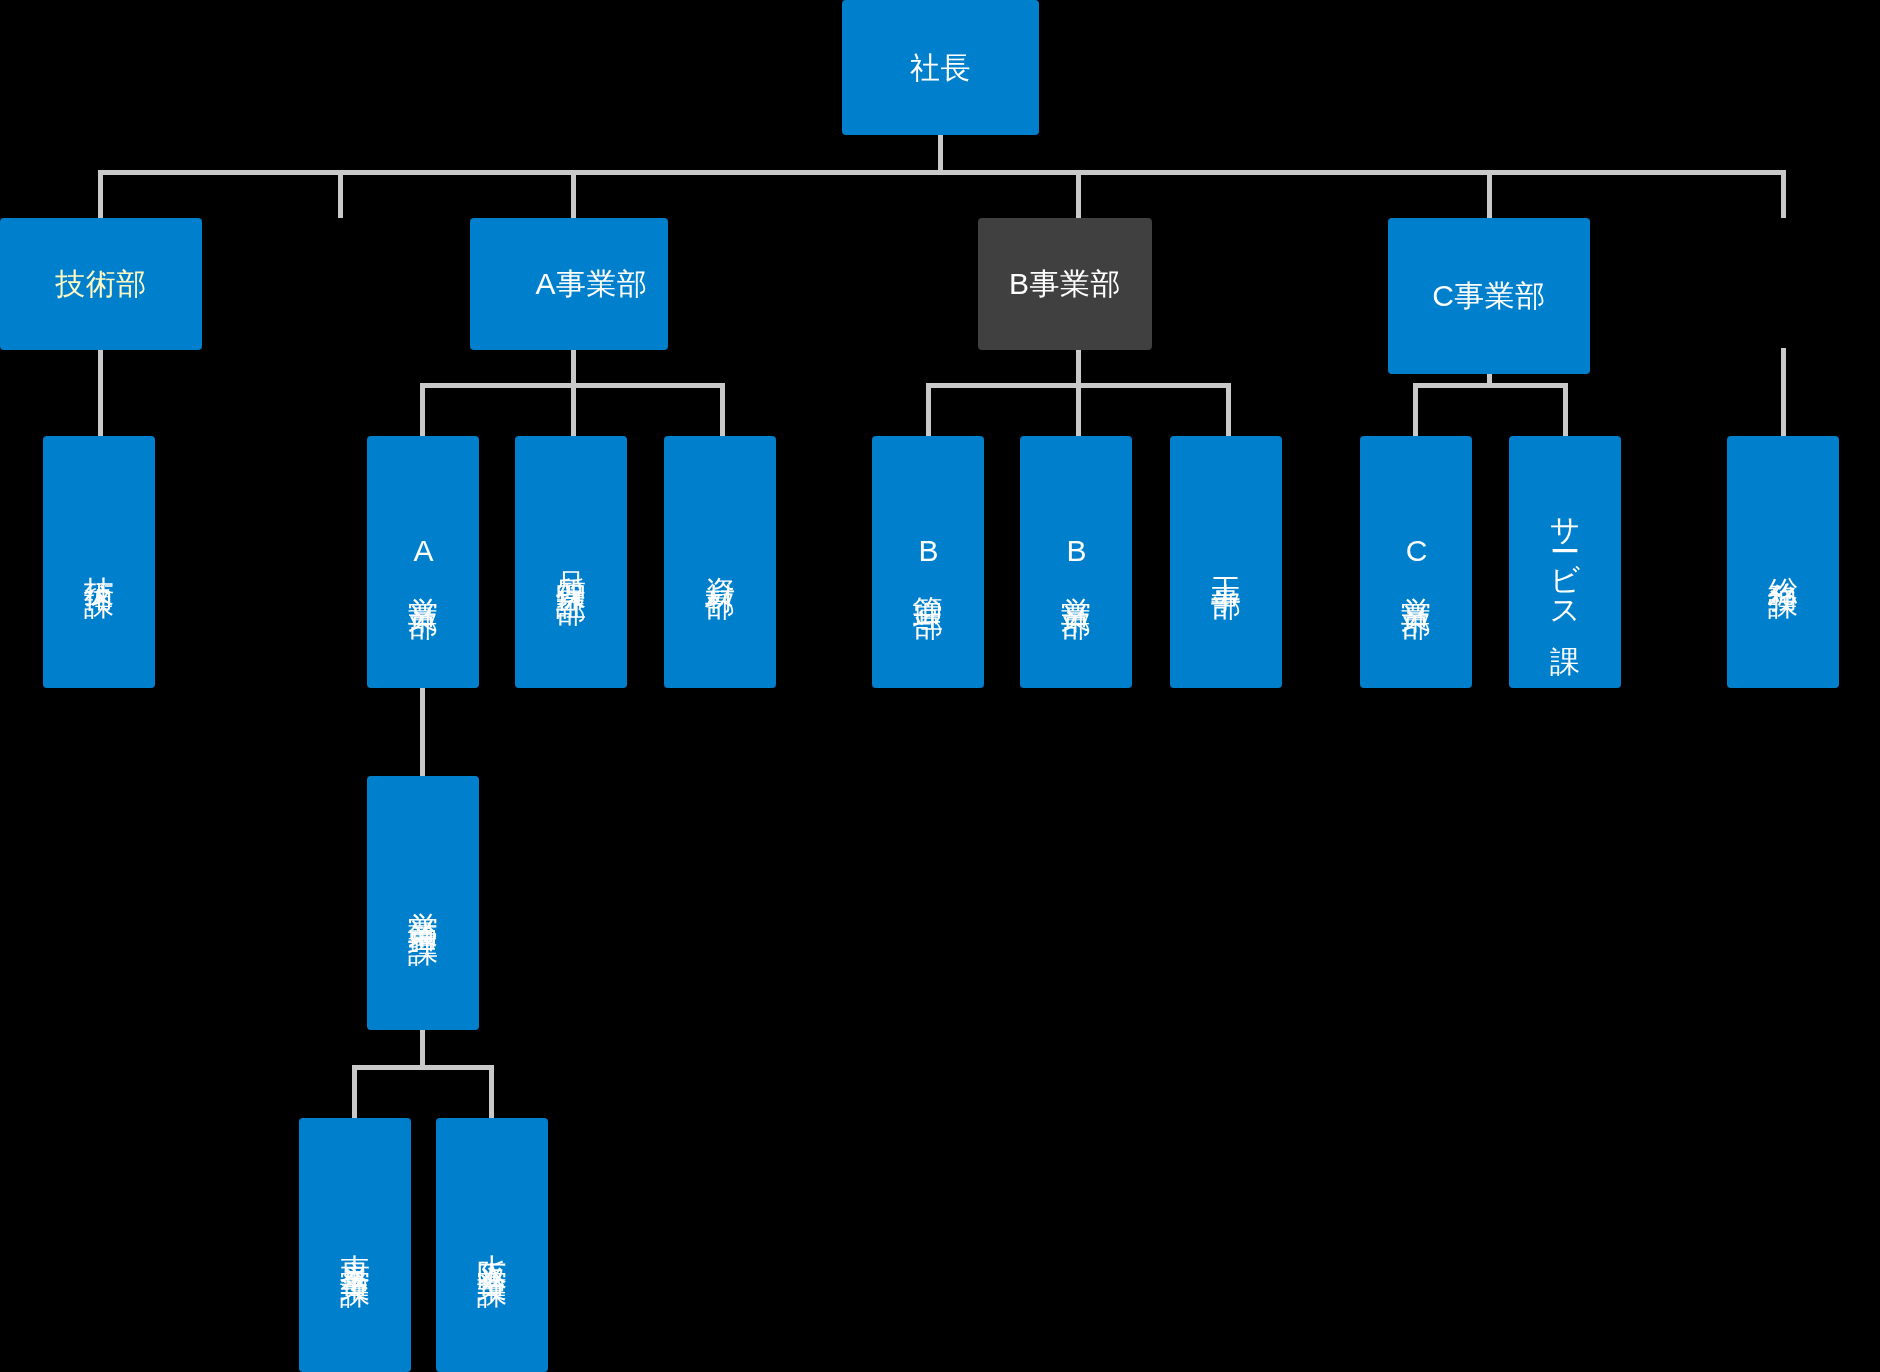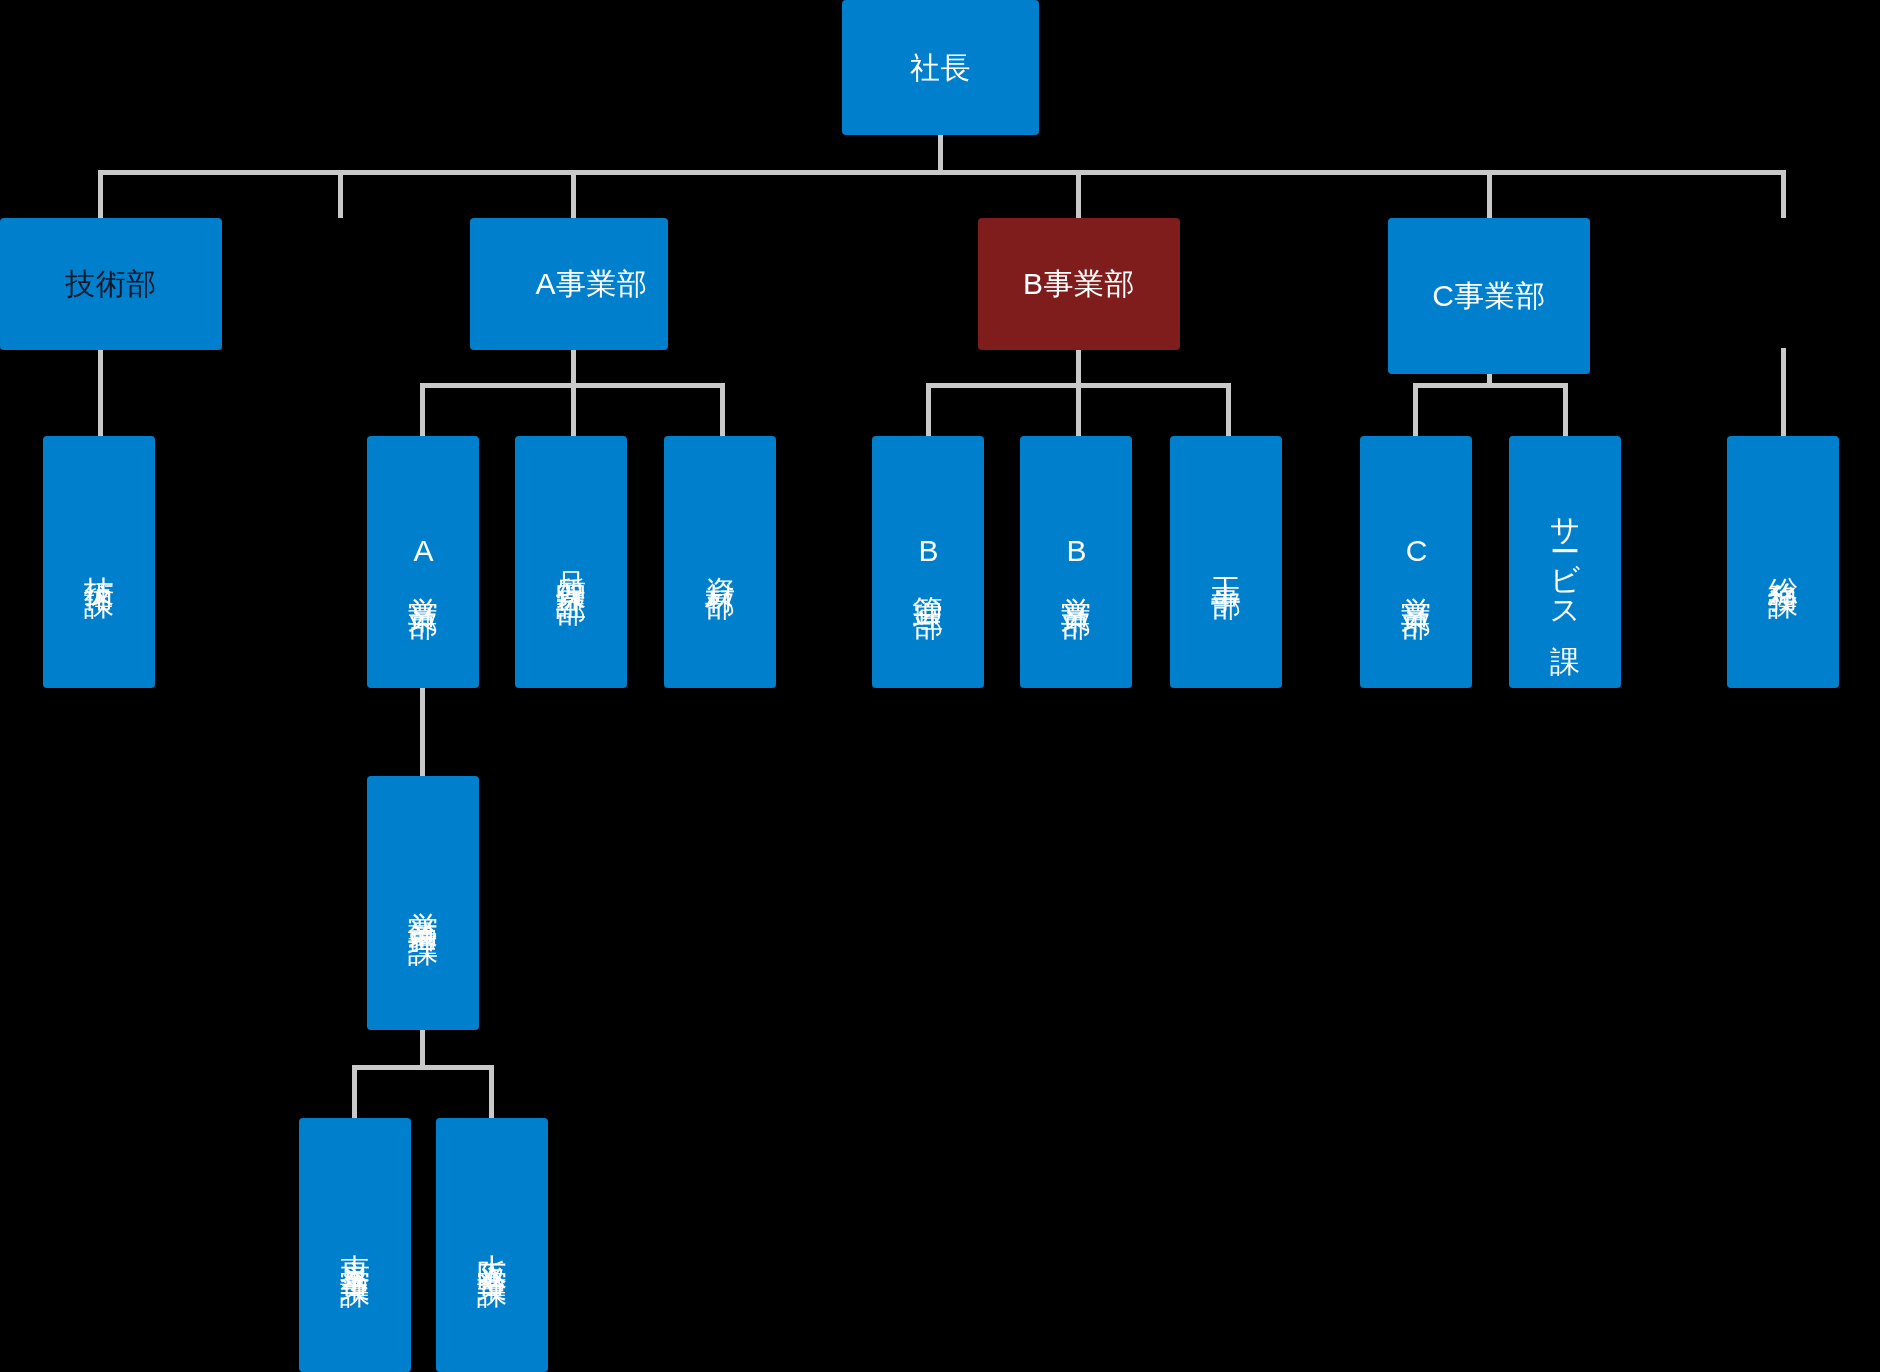--- a/index.html
+++ b/index.html
@@ -92,30 +92,30 @@
 
   <div class="conn" style="left: 420px; top: 1030px; width: 5px; height: 38px; background: rgb(201, 201, 201);"></div>
   <div class="conn" style="left: 352px; top: 1065px; width: 142px; height: 5px; background: rgb(201, 201, 201);"></div>
   <div class="conn" style="left: 352px; top: 1065px; width: 5px; height: 53px; background: rgb(201, 201, 201);"></div>
   <div class="conn" style="left: 489px; top: 1065px; width: 5px; height: 53px; background: rgb(201, 201, 201);"></div>
 
   <div class="node horiz" style="left: 842px; top: 0px; width: 197px; height: 135px; background: rgb(0, 128, 204); color: rgb(255, 255, 255);">
     <span class="label">社長</span>
   </div>
 
-  <div class="node horiz" style="left: 0px; top: 218px; width: 222px; height: 132px; background: rgb(0, 128, 204); color: #0f172a;">
+  <div class="node horiz" style="left: 0px; top: 218px; width: 202px; height: 132px; background: rgb(0, 128, 204); color: #fef9c3;">
     <span class="label">技術部</span>
   </div>
 
 
   <div class="node horiz" style="left: 470px; top: 218px; width: 198px; height: 132px; background: rgb(0, 128, 204); color: rgb(255, 255, 255); padding-left: 45px;">
     <span class="label">A事業部</span>
   </div>
 
-  <div class="node horiz" style="left: 978px; top: 218px; width: 202px; height: 132px; background: #7f1d1d; color: rgb(255, 255, 255);">
+  <div class="node horiz" style="left: 978px; top: 218px; width: 174px; height: 132px; background: #404040; color: rgb(255, 255, 255);">
     <span class="label">B事業部</span>
   </div>
 
   <div class="node horiz" style="left: 1388px; top: 218px; width: 202px; height: 156px; background: rgb(0, 128, 204); color: rgb(255, 255, 255);">
     <span class="label">C事業部</span>
   </div>
 
 
   <div class="node vert" style="left: 43px; top: 436px; width: 112px; height: 252px; background: rgb(0, 128, 204); color: rgb(255, 255, 255);">
     <span class="label">技術課</span>

